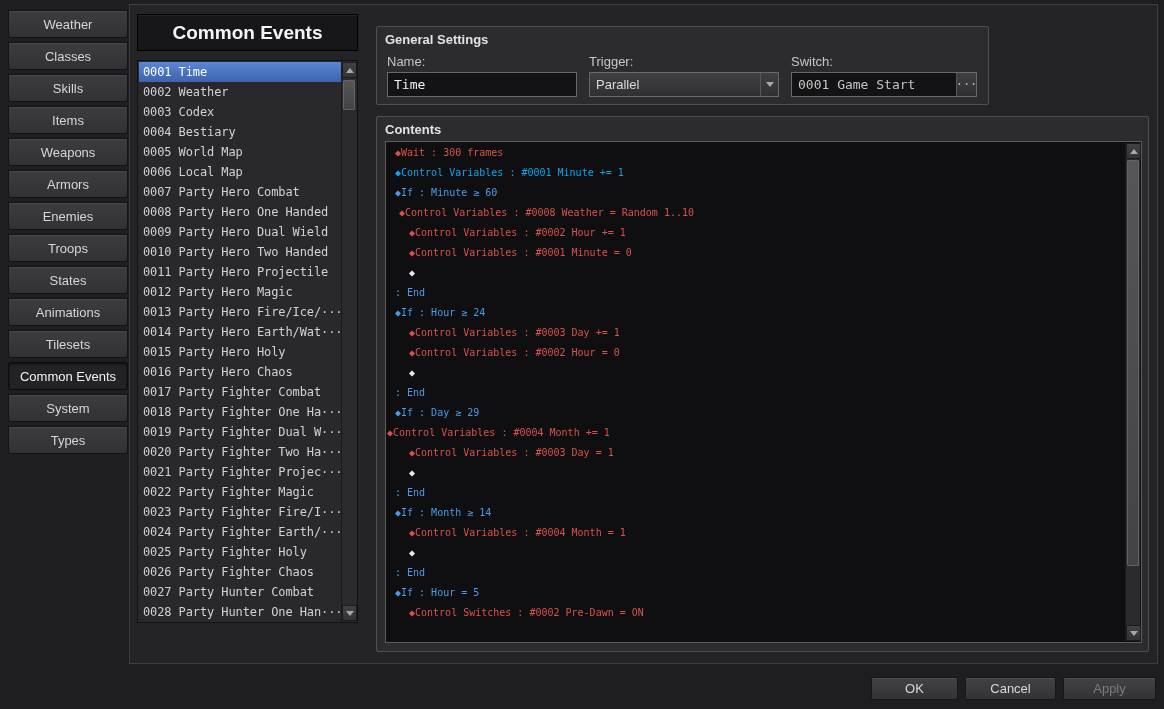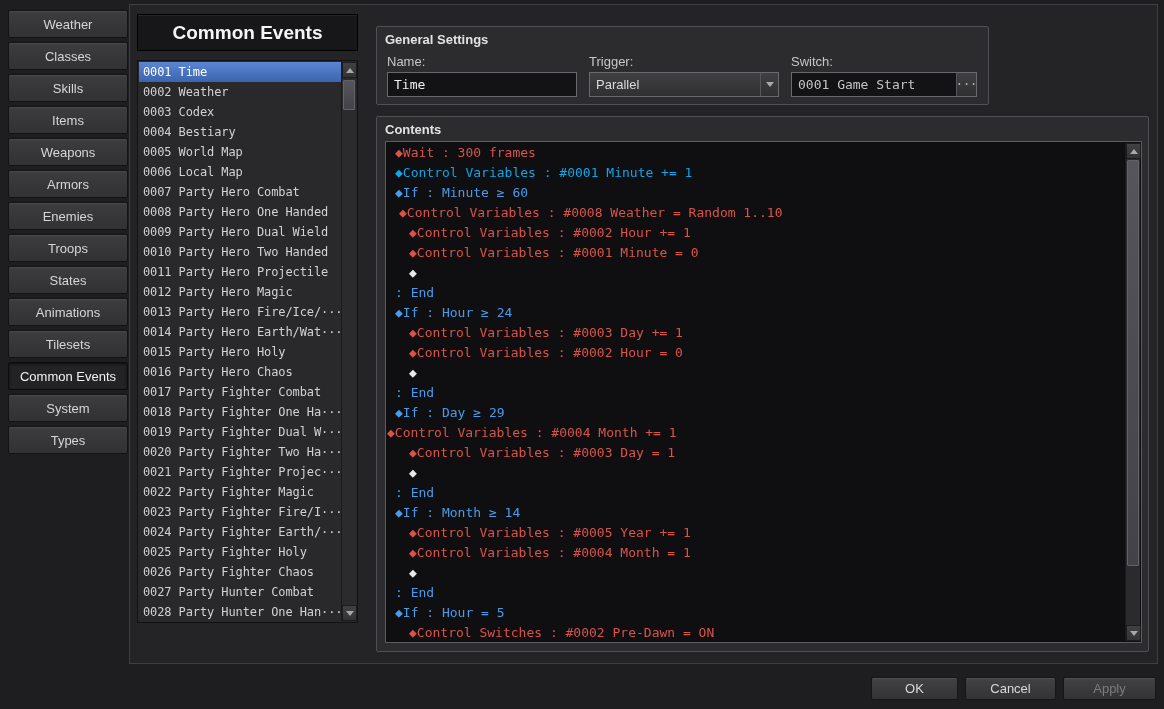--- a/index.html
+++ b/index.html
@@ -82,21 +82,21 @@
     position:absolute; background:#131315; border:1px solid #69696d; color:#c4c4c4;
     font-family:"DejaVu Sans Mono",monospace; font-size:13px; line-height:23px; padding:0 6px; cursor:default;
   }
   .browse-btn { position:absolute; right:0; top:0; bottom:0; width:20px; border-left:1px solid #55555a;
                 background:linear-gradient(180deg,#404043,#303033); color:#b8b8b8; font-size:12px;
                 display:flex; align-items:center; justify-content:center; }
 
   
   .contents-box { position:absolute; left:8px; top:24px; width:757px; height:502px; background:#0f0f12; border:1px solid #5c5c60; }
   .contents-lines { position:absolute; left:1px; top:1px; right:16px; bottom:1px; overflow:hidden; }
-  .cmd-line { height:20px; line-height:20px; font-family:"DejaVu Sans Mono",monospace; font-size:13px;
+  .cmd-line { height:20px; line-height:20px; font-family:"DejaVu Sans Mono",monospace; font-size:10px;
               white-space:nowrap; overflow:hidden; cursor:default; }
 
   
   .footer-btn { position:absolute; height:23px; }
   .ok-btn { left:871px; top:677px; width:87px; }
   .cancel-btn { left:965px; top:677px; width:91px; }
   .apply-btn { left:1063px; top:677px; width:93px; }
 </style>
 </head>
 <body>
@@ -204,21 +204,20 @@
             <div class="cmd-line" style="padding-left: 22px; color: rgb(217, 83, 74);">◆Control Variables : #0003 Day += 1</div>
             <div class="cmd-line" style="padding-left: 22px; color: rgb(217, 83, 74);">◆Control Variables : #0002 Hour = 0</div>
             <div class="cmd-line" style="padding-left: 22px; color: rgb(232, 232, 232);">◆</div>
             <div class="cmd-line" style="padding-left: 8px; color: rgb(74, 156, 232);">: End</div>
             <div class="cmd-line" style="padding-left: 8px; color: rgb(74, 156, 232);">◆If : Day ≥ 29</div>
             <div class="cmd-line" style="color: rgb(217, 83, 74);">◆Control Variables : #0004 Month += 1</div>
             <div class="cmd-line" style="padding-left: 22px; color: rgb(217, 83, 74);">◆Control Variables : #0003 Day = 1</div>
             <div class="cmd-line" style="padding-left: 22px; color: rgb(232, 232, 232);">◆</div>
             <div class="cmd-line" style="padding-left: 8px; color: rgb(74, 156, 232);">: End</div>
             <div class="cmd-line" style="padding-left: 8px; color: rgb(74, 156, 232);">◆If : Month ≥ 14</div>
-            <div class="cmd-line" style="padding-left: 22px; color: rgb(217, 83, 74);">◆Control Variables : #0005 Year += 1</div>
             <div class="cmd-line" style="padding-left: 22px; color: rgb(217, 83, 74);">◆Control Variables : #0004 Month = 1</div>
             <div class="cmd-line" style="padding-left: 22px; color: rgb(232, 232, 232);">◆</div>
             <div class="cmd-line" style="padding-left: 8px; color: rgb(74, 156, 232);">: End</div>
             <div class="cmd-line" style="padding-left: 8px; color: rgb(74, 156, 232);">◆If : Hour = 5</div>
             <div class="cmd-line" style="padding-left: 22px; color: rgb(217, 83, 74);">◆Control Switches : #0002 Pre-Dawn = ON</div>
           </div>
         <div class="scrollbar">
           <div class="sb-btn up">
               <span class="tri-up"></span>
             </div>

